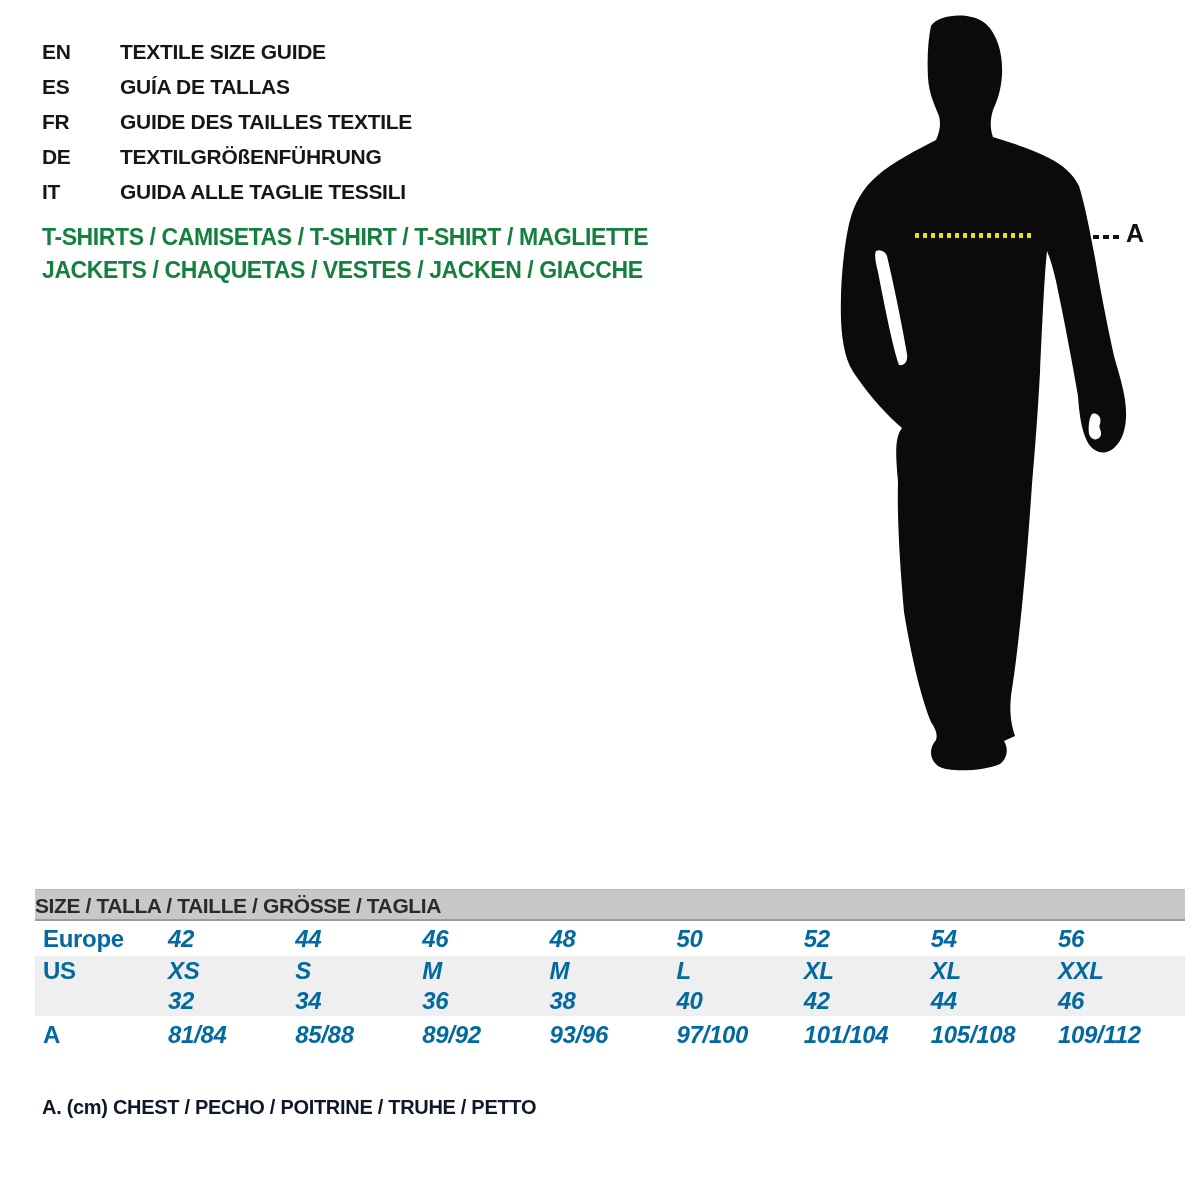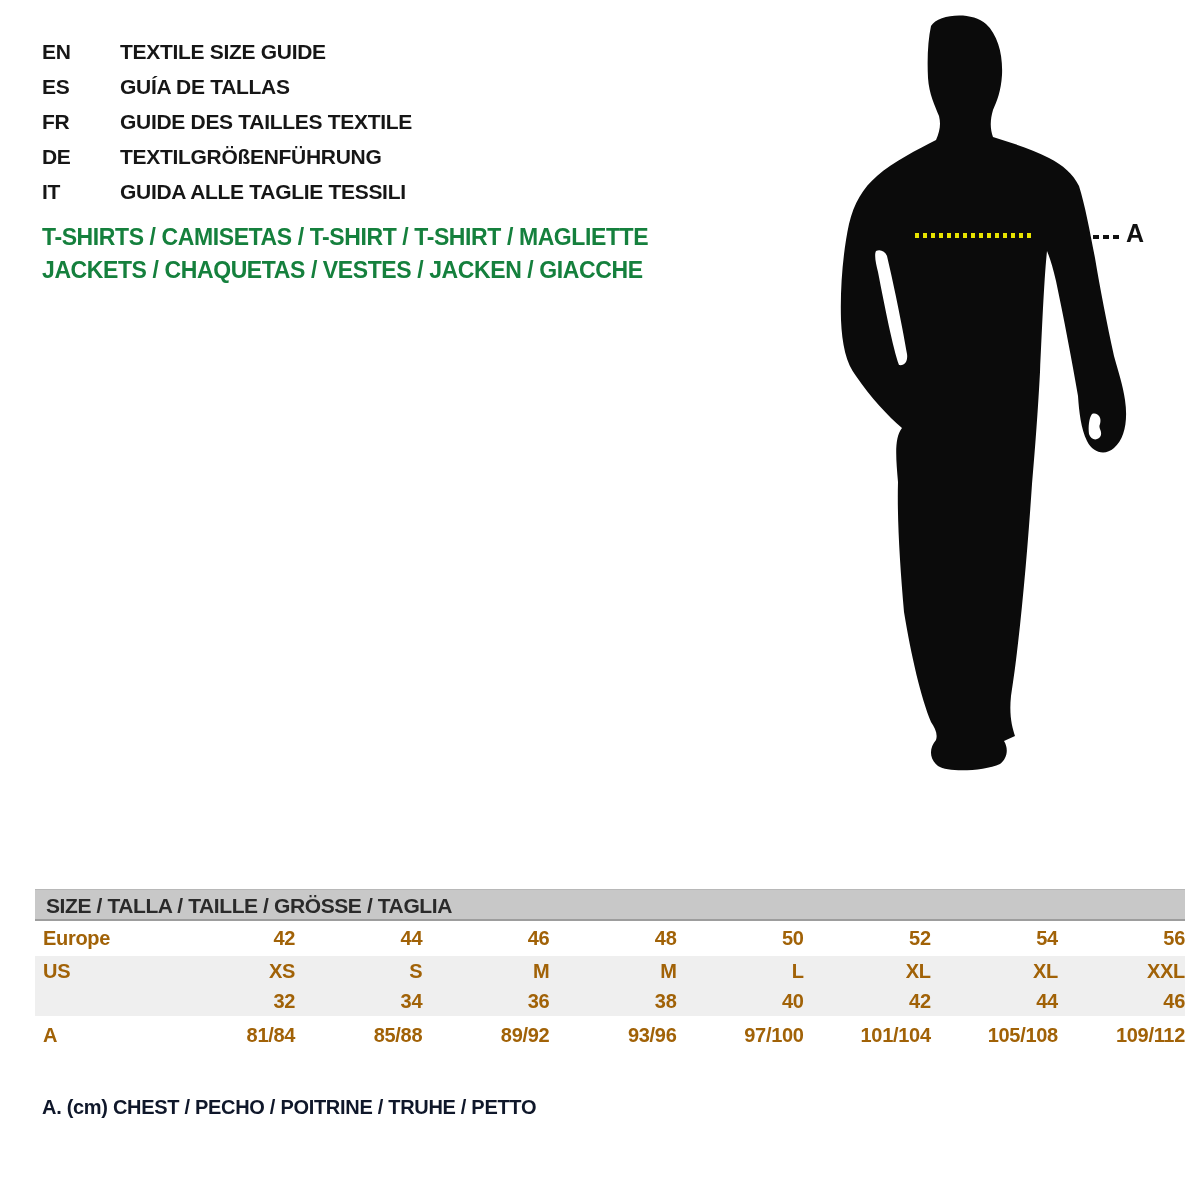--- a/index.html
+++ b/index.html
@@ -95,38 +95,38 @@
     left: 35px;
     top: 889px;
     width: 1150px;
   }
   .table-header {
     height: 32px;
     line-height: 31px;
     background: #c8c8c8;
     border-top: 1px solid #b8b8b8;
     border-bottom: 2px solid #9d9d9d;
-    padding-left: 11px;
+    padding-left: 0;
     font-size: 21px;
     font-weight: 700;
     letter-spacing: -0.4px;
     color: #2a2a2a;
     white-space: nowrap;
   }
   .trow {
     display: grid;
     grid-template-columns: 133px repeat(8, 1fr);
     align-items: center;
-    font-size: 20px;
-    font-weight: 700;
-    letter-spacing: -0.3px;
-    color: #a16207;
+    font-size: 24px;
+    font-weight: 700;
+    letter-spacing: -0.3px;
+    color: #0369a1;
   }
   .trow .rlabel { padding-left: 8px; text-align: left; }
-  .trow .cell { text-align: right; }
+  .trow .cell { text-align: left; font-style: italic; }
   .row-europe { height: 35px; background: #ffffff; }
   .row-us     { height: 30px; background: #efefef; }
   .row-alt    { height: 30px; background: #efefef; }
   .row-a      { height: 38px; background: #ffffff; }
   
   .footnote {
     position: absolute;
     left: 42px;
     top: 1096px;
     font-size: 20px;

